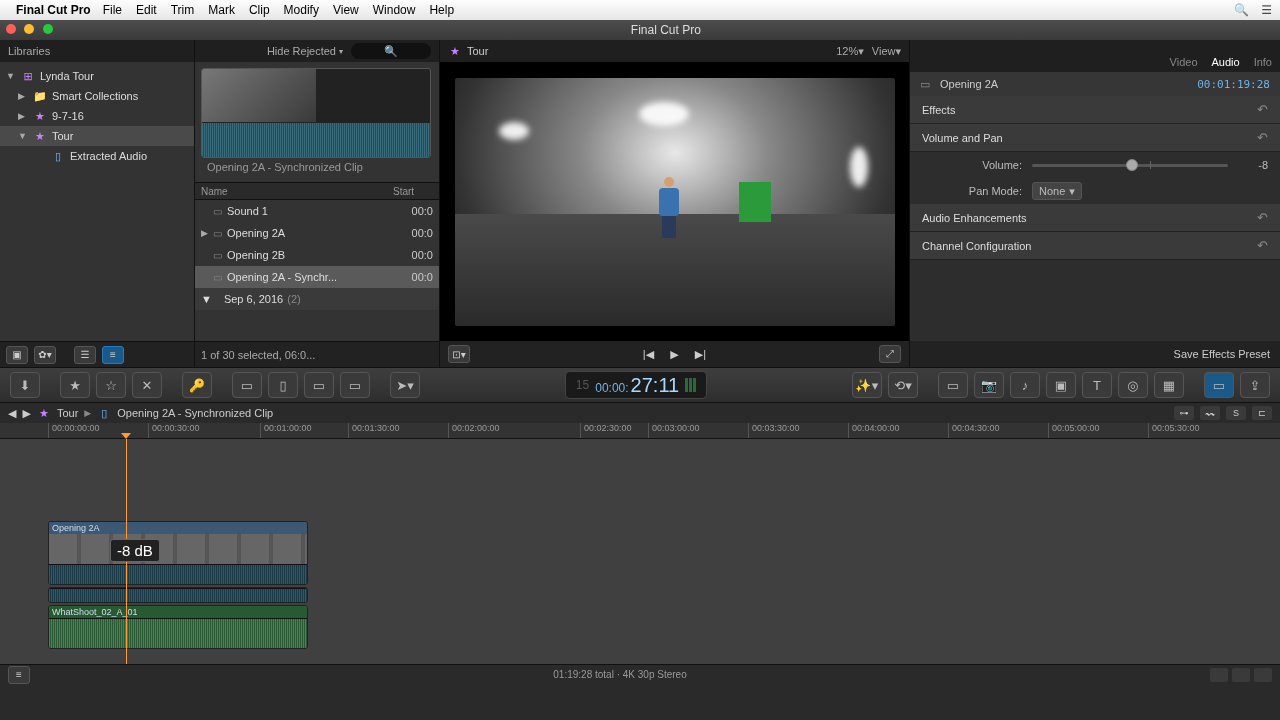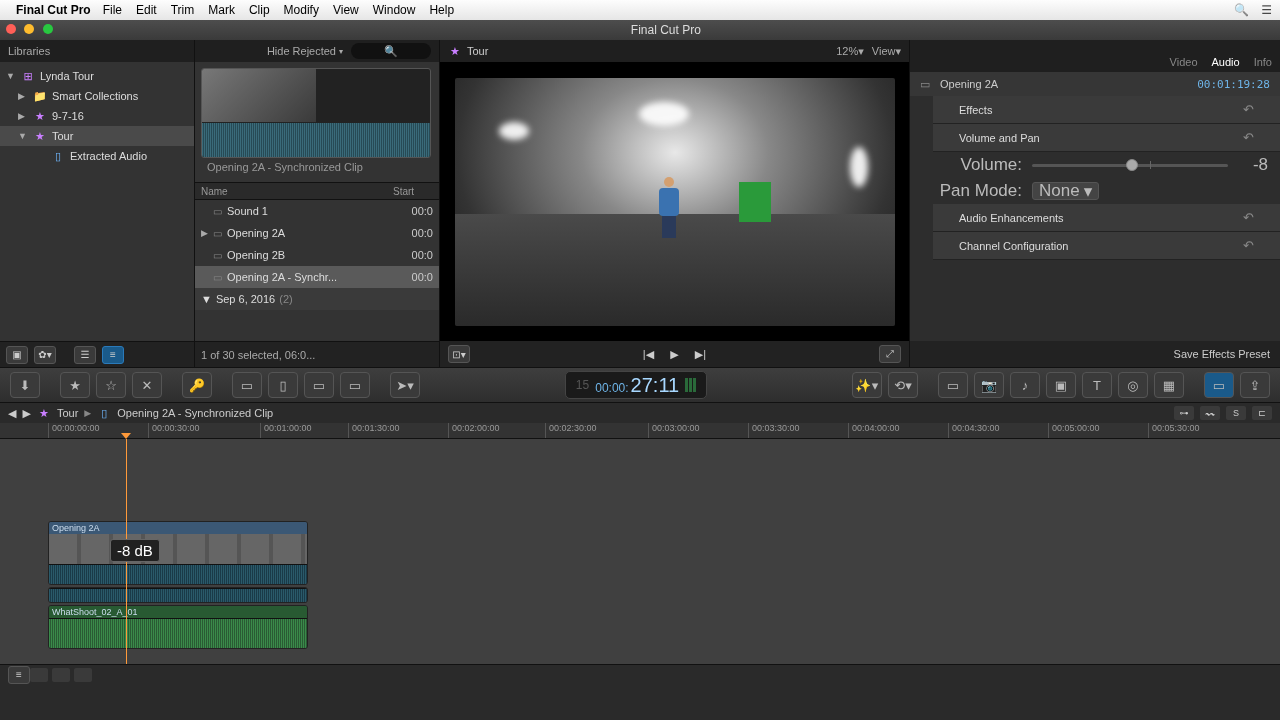--- a/index.html
+++ b/index.html
@@ -76,23 +76,23 @@
 .viewerctrl .center { flex: 1; display: flex; justify-content: center; gap: 4px; }
 
 
 .inspcol { width: 370px; background: #2d2d2d; display: flex; flex-direction: column; }
 .insptabs { height: 22px; background: #1f1f1f; display: flex; justify-content: flex-end; padding: 16px 8px; gap: 14px; font-size: 11px; }
 .insptabs .tab { color: #888; }
 .insptabs .tab.active { color: #fff; }
 .insphdr { height: 24px; background: #363636; display: flex; align-items: center; padding: 0 10px; font-size: 11px; }
 .insphdr .ic { width: 14px; margin-right: 6px; color: #888; }
 .insphdr .tc { margin-left: auto; color: #6eb4e8; font-family: monospace; }
-.inspsection { height: 28px; background: #3a3a3a; border-bottom: 1px solid #222; display: flex; align-items: center; padding: 0 26px; font-size: 11px; color: #ddd; margin-left: 23px; }
+.inspsection { height: 28px; background: #3a3a3a; border-bottom: 1px solid #222; display: flex; align-items: center; padding: 0 12px; font-size: 11px; color: #ddd; }
 .inspsection .reset { margin-left: auto; color: #888; font-size: 13px; }
-.inspctrl { height: 26px; display: flex; align-items: center; padding: 0 12px; font-size: 17px; color: #bbb; }
+.inspctrl { height: 26px; display: flex; align-items: center; padding: 0 12px; font-size: 11px; color: #bbb; }
 .inspctrl .lbl { width: 110px; text-align: right; padding-right: 10px; }
 .slider { flex: 1; height: 14px; position: relative; }
 .slider .track { position: absolute; top: 6px; left: 0; right: 0; height: 3px; background: #555; border-radius: 2px; }
 .slider .tick { position: absolute; top: 3px; width: 1px; height: 8px; background: #666; }
 .slider .knob { position: absolute; top: 1px; width: 12px; height: 12px; background: #aaa; border-radius: 50%; border: 1px solid #888; }
 .inspctrl .val { width: 40px; text-align: right; padding-left: 8px; }
 .selctl { background: #444; border: 1px solid #555; border-radius: 3px; height: 18px; padding: 0 6px; display: flex; align-items: center; gap: 4px; }
 .inspfooter { height: 26px; background: #222; margin-top: auto; display: flex; align-items: center; justify-content: flex-end; padding: 0 10px; font-size: 11px; color: #ccc; }
 
 
@@ -242,21 +242,21 @@
       <span class="st">00:0</span>
     </div>
     <div class="listrow sel">
       <span class="disc"></span>
         <span class="ic">▭</span>
       <span class="nm">Opening 2A - Synchr...</span>
       <span class="st">00:0</span>
     </div>
     <div class="grouprow">
       <span class="disc">▼</span>
-      <span style="margin-left:4px">Sep 6, 2016</span>
+      <span style="margin-left:12px">Sep 6, 2016</span>
       <span class="cnt">(2)</span>
     </div>
     <div class="bottombar-left">
       <span>1 of 30 selected, 06:0...</span>
     </div>
   </div>
 
   <div class="viewercol">
     <div class="viewerhdr">
       <span class="vtitle">
@@ -402,21 +402,21 @@
   </div>
 </div>
 
 <div class="timeline">
   <div class="ruler">
     <span class="tick" style="left:48px">00:00:00:00</span>
     <span class="tick" style="left:148px">00:00:30:00</span>
     <span class="tick" style="left:260px">00:01:00:00</span>
     <span class="tick" style="left:348px">00:01:30:00</span>
     <span class="tick" style="left:448px">00:02:00:00</span>
-    <span class="tick" style="left:545px">00:02:30:00</span>
+    <span class="tick" style="left:580px">00:02:30:00</span>
     <span class="tick" style="left:648px">00:03:00:00</span>
     <span class="tick" style="left:748px">00:03:30:00</span>
     <span class="tick" style="left:848px">00:04:00:00</span>
     <span class="tick" style="left:948px">00:04:30:00</span>
     <span class="tick" style="left:1048px">00:05:00:00</span>
     <span class="tick" style="left:1148px">00:05:30:00</span>
   </div>
   <div class="tlbody">
     <div class="playhead" style="left:126px"></div>
 
@@ -432,19 +432,20 @@
 
     <div class="clip audio2" style="left:48px;top:166px;width:260px;height:44px">
       <div class="titlebar">WhatShoot_02_A_01</div>
       <div class="wave"></div>
     </div>
 
     <div class="dbbadge" style="left:110px;top:100px">-8 dB</div>
   </div>
   <div class="tlfooter">
     <span class="toolbtn">≡</span>
+    <span class="center">01:19:28 total · 4K 30p Stereo</span>
     <div class="ricons">
       <span class="b"></span>
       <span class="b"></span>
       <span class="b"></span>
     </div>
   </div>
 </div>
 
 </body></html>

